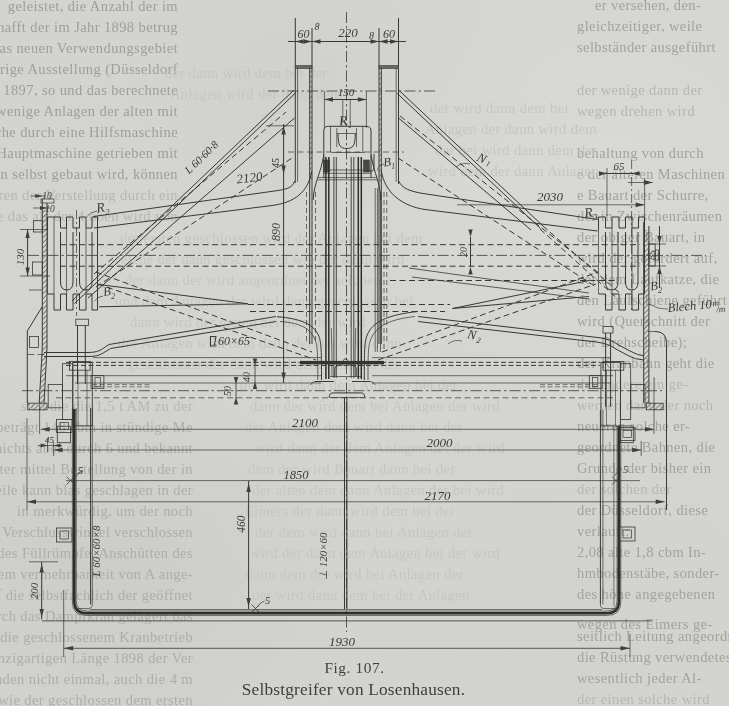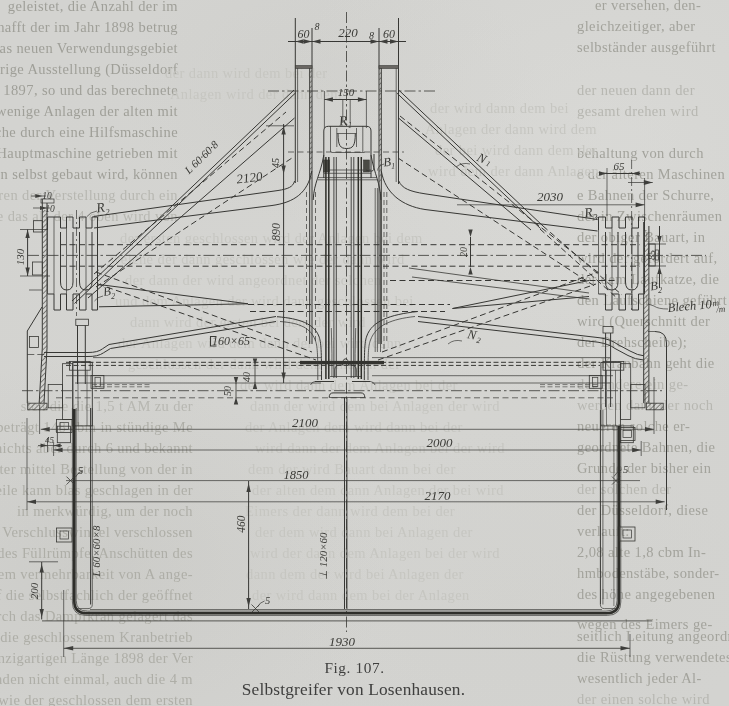--- a/index.html
+++ b/index.html
@@ -36,27 +36,27 @@
 <div class="ln tl" style="top:166px;">der in den selbst gebaut wird, können</div>
 </div>
 
 <div>
 <div class="ln tl bleed" style="top:187px;">der Jahren der Verstellung durch ein</div>
 <div class="ln tl bleed" style="top:208px;">die das als der 4 oben wird von</div>
 </div>
 
 <div>
 <div class="ln rc" style="top:-3px;margin-left:18px;">er versehen, den-</div>
-<div class="ln rc" style="top:18px;">gleichzeitiger, aber</div>
+<div class="ln rc" style="top:18px;">gleichzeitiger, weile</div>
 <div class="ln rc" style="top:39px;">selbständer ausgeführt</div>
-<div class="ln rc bleed" style="top:82px;">der neuen dann der</div>
-<div class="ln rc bleed" style="top:103px;">gesamt drehen wird</div>
+<div class="ln rc bleed" style="top:82px;">der wenige dann der</div>
+<div class="ln rc bleed" style="top:103px;">wegen drehen wird</div>
 <div class="ln rc" style="top:145px;">behaltung von durch</div>
 <div class="ln rc" style="top:166px;">e der älteren Maschinen</div>
-<div class="ln rc" style="top:187px;">e Bahnen der Schurre,</div>
+<div class="ln rc" style="top:187px;">e Bauart der Schurre,</div>
 <div class="ln rc" style="top:208px;">der in Zwischenräumen</div>
 <div class="ln rc" style="top:229px;">der obiger Bauart, in</div>
 <div class="ln rc" style="top:250px;">wird der gefördert auf,</div>
 <div class="ln rc" style="top:271px;">der dem Laufkatze, die</div>
 <div class="ln rc" style="top:292px;">den Laufschiene geführt</div>
 <div class="ln rc" style="top:313px;">wird (Querschnitt der</div>
 <div class="ln rc" style="top:334px;">der Drehscheibe);</div>
 <div class="ln rc" style="top:355px;">der Kranbahn geht die</div>
 <div class="ln rc bleed" style="top:376px;">der andere ein ge-</div>
 <div class="ln rc bleed" style="top:397px;">werden dann der noch</div>

